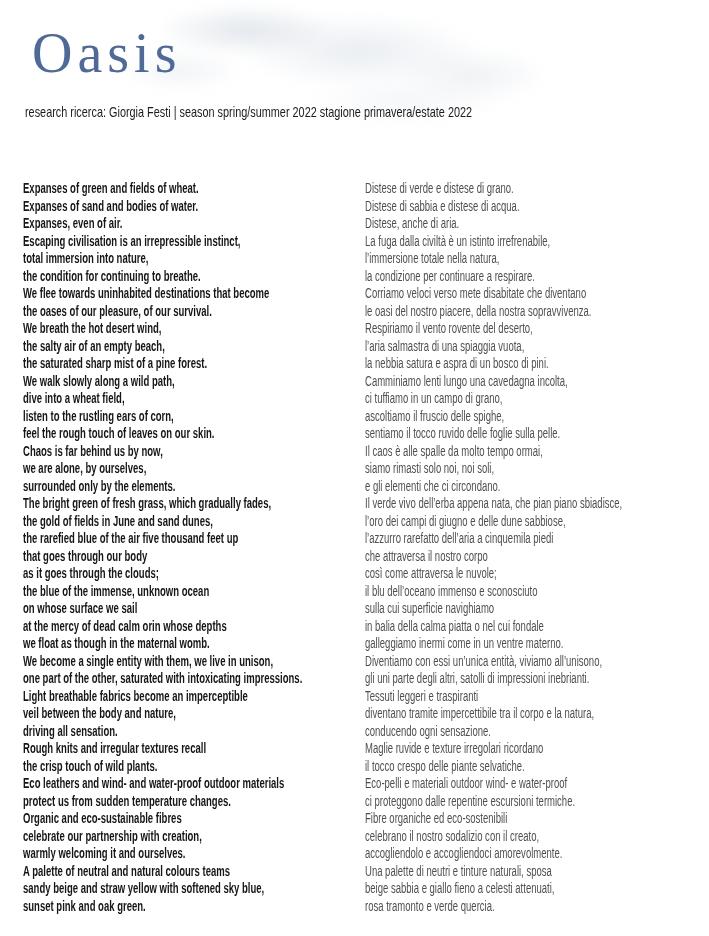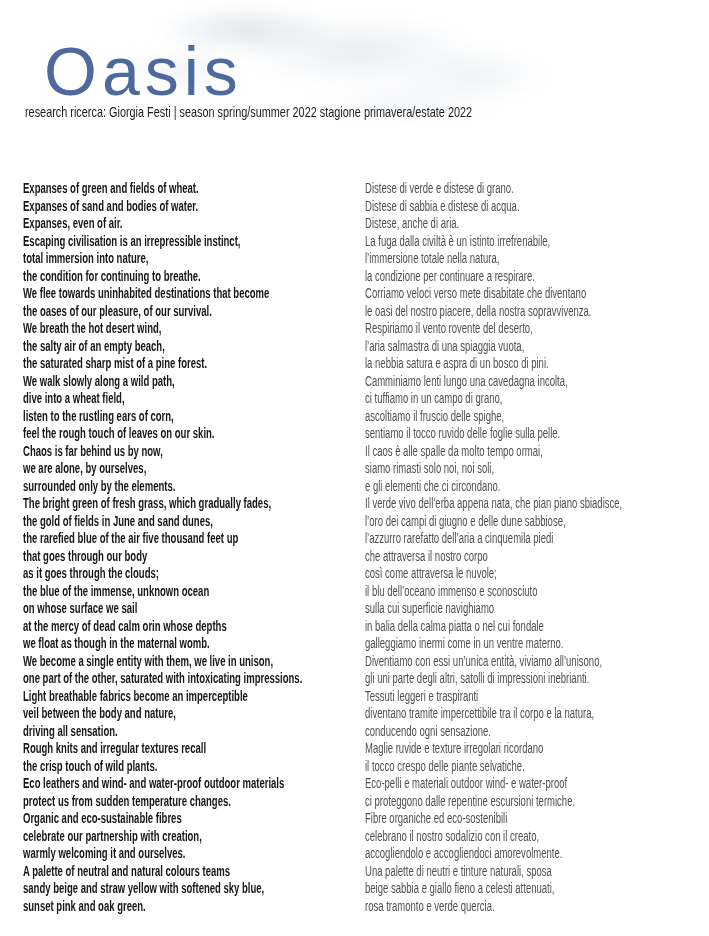--- a/index.html
+++ b/index.html
@@ -28,24 +28,24 @@
       radial-gradient(110px 40px at 76% 58%, rgba(219,225,232,0.45), rgba(219,225,232,0) 70%),
       radial-gradient(90px 30px at 14% 55%, rgba(221,226,233,0.40), rgba(221,226,233,0) 70%),
       radial-gradient(140px 34px at 62% 75%, rgba(226,230,236,0.35), rgba(226,230,236,0) 72%);
     filter: blur(5px);
     pointer-events: none;
   }
   .logo {
     position: absolute;
     left: 28px;
     top: 21px;
-    margin: 16px;
-    font-family: Liberation Sans, sans-serif;
+    margin: 4px;
+    font-family: Liberation Serif, serif;
     font-weight: 400;
-    font-size: 68px;
+    font-size: 56px;
     line-height: 1;
     letter-spacing: 5px;
     color: var(--title_blue, #4e6a9c);
   }
   .subtitle {
     position: absolute;
     left: 25px;
     top: 103px;
     margin: 0;
     font-size: 14.5px;

